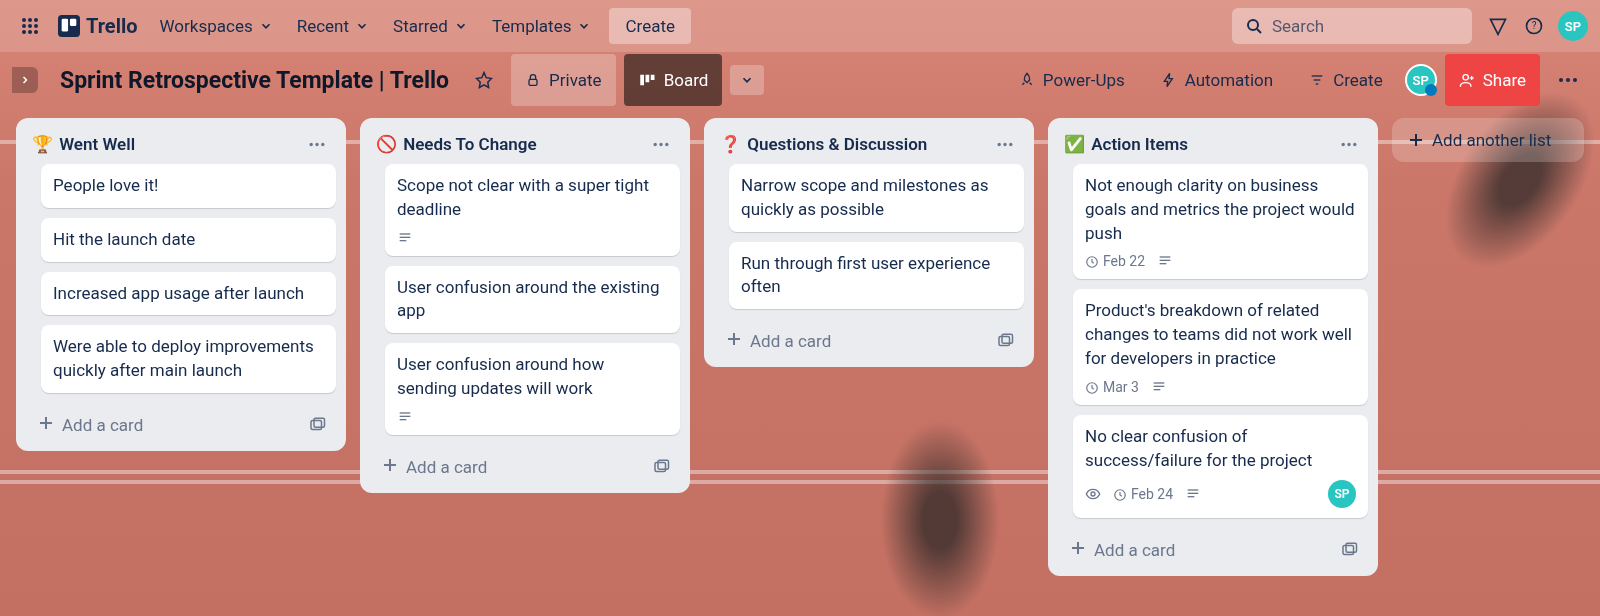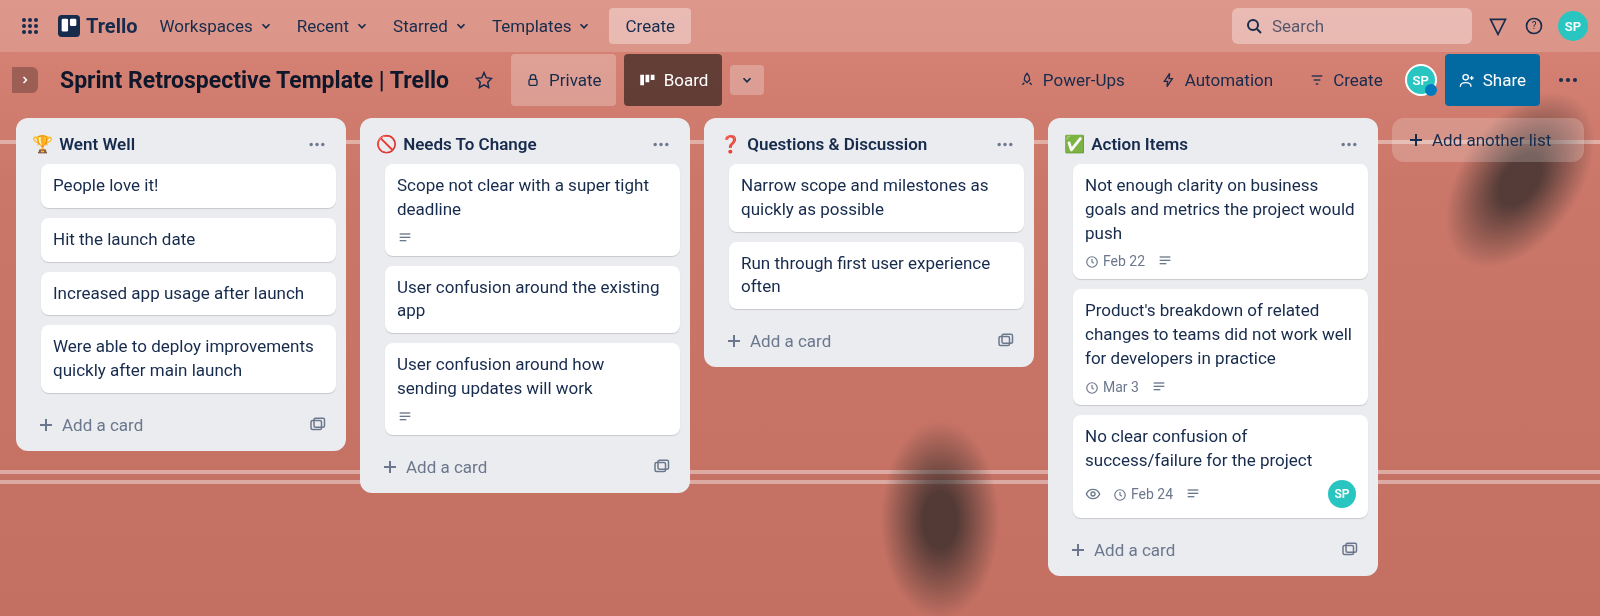--- a/index.html
+++ b/index.html
@@ -142,21 +142,21 @@
   font-size: 17px;
   cursor: pointer;
 }
 .header-btn.plain { background: transparent; }
 .header-btn.icon-only { padding: 8px 10px; }
 .board-view-btn {
   background: rgba(60,40,35,0.75);
   color: #fff;
 }
 .share-btn {
-  background: #0369a1;
+  background: #ef4444;
   color: #fff;
 }
 .avatar-sm {
   width: 32px; height: 32px;
   border-radius: 50%;
   background: #29c5c0;
   color: #fff;
   display: inline-flex;
   align-items: center;
   justify-content: center;
@@ -242,21 +242,20 @@
 }
 .add-card {
   display: flex;
   align-items: center;
   justify-content: space-between;
   padding: 8px 6px 2px;
   color: #6b778c;
 }
 .add-card-btn {
   display: flex;
-  align-items: center;
   gap: 8px;
   font-size: 17px;
   cursor: pointer;
   padding: 4px 6px;
   border-radius: 6px;
   flex: 1;
 }
 .template-icon { cursor: pointer; padding: 4px; }
 .add-list {
   width: 300px;

